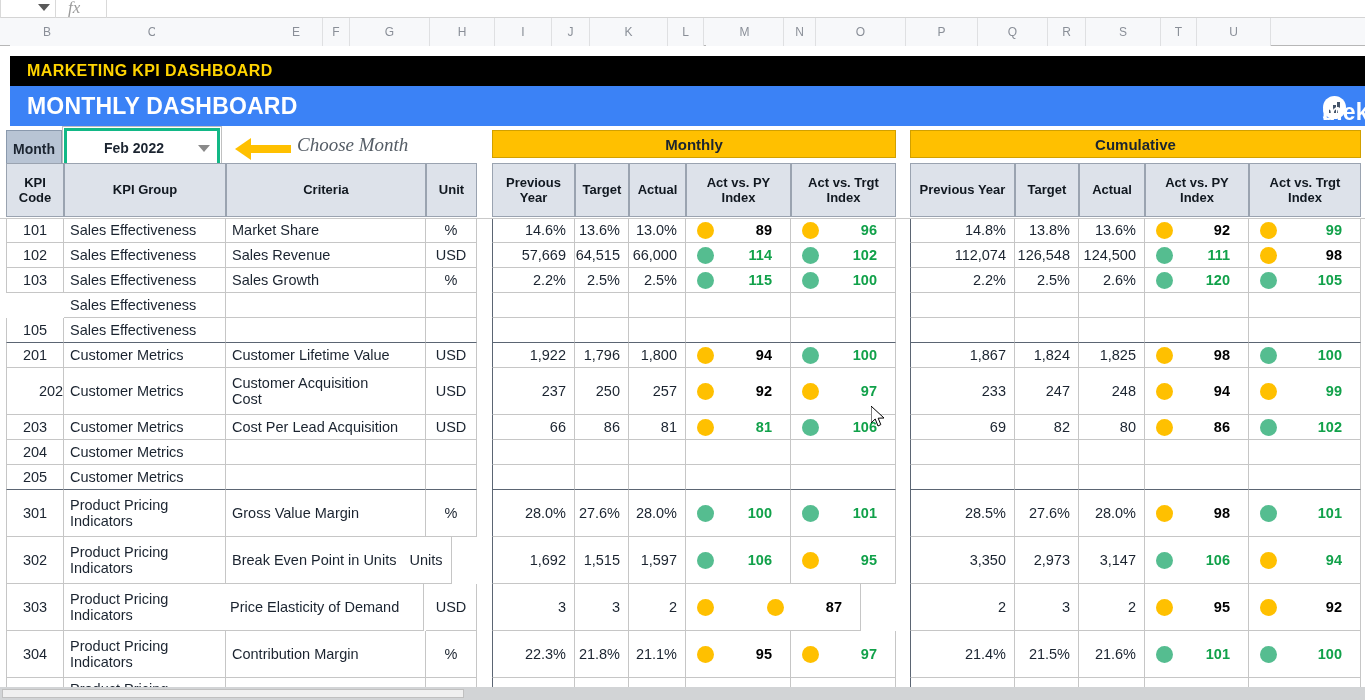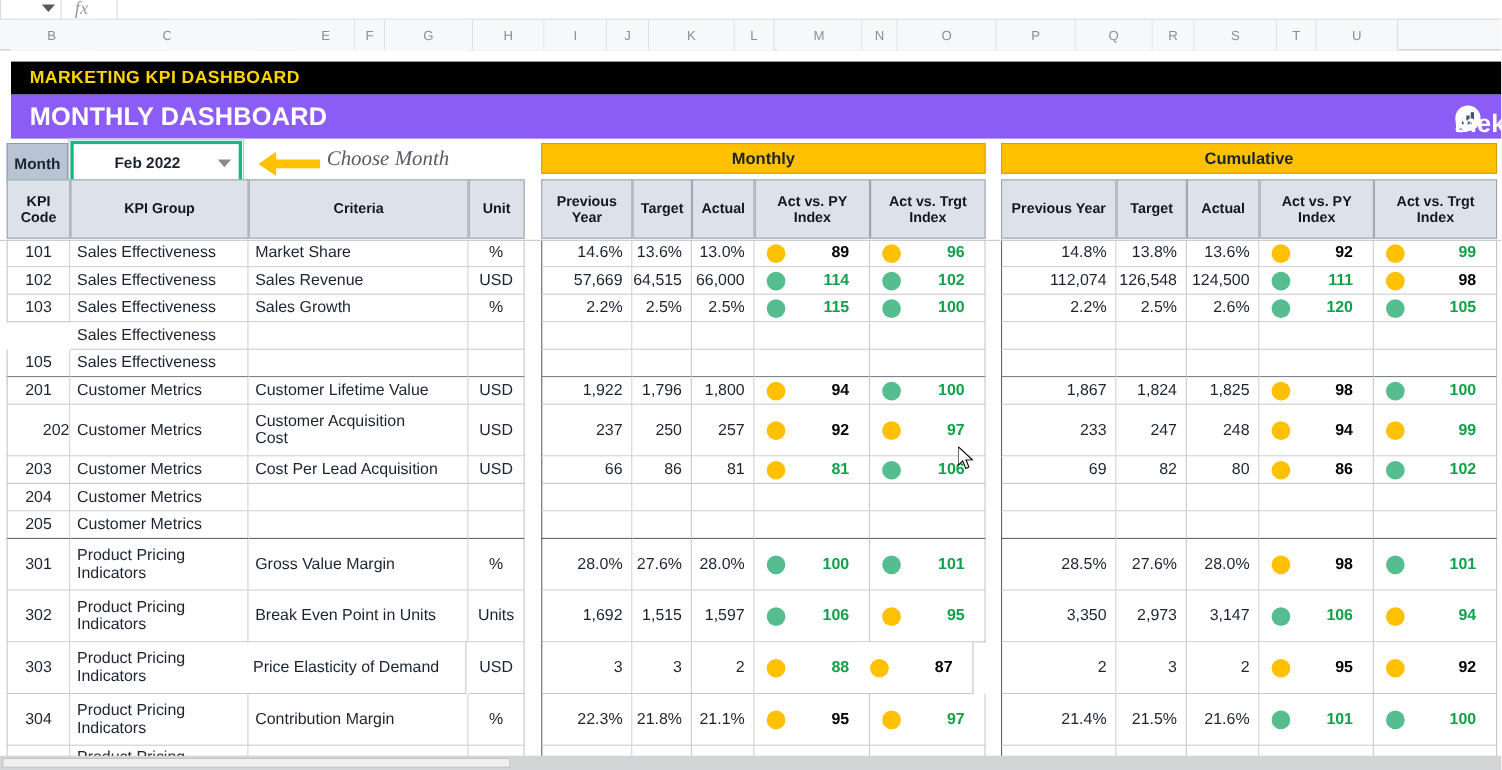--- a/index.html
+++ b/index.html
@@ -52,21 +52,21 @@
     position:absolute; left:10px; top:10px; width:1355px; height:30px;
     background:#000000;
   }
   .title-black span{
     position:absolute; left:17px; top:6px;
     font-size:16px; font-weight:bold; color:#ffd400; letter-spacing:.4px;
   }
   
   .title-navy{
     position:absolute; left:10px; top:40px; width:1355px; height:40px;
-    background:#8b5cf6;
+    background:#3b82f6;
   }
   .title-navy span{
     position:absolute; left:17px; top:7px;
     font-size:23px; font-weight:bold; color:#ffffff; letter-spacing:.2px;
   }
   
   .logo{
     position:absolute; right:35px; top:6px;
     font-size:30px; color:#ffffff; letter-spacing:.5px;
     display:flex; align-items:center;
@@ -585,21 +585,21 @@
           <span class="num black">98</span>
         </div>
         <div class="idx" style="left: 1249px; width: 112px; top: 444px; height: 47px;">
           <span class="dot green"></span>
           <span class="num green">101</span>
         </div>
         <div class="cell c-center left-edge" style="left: 6px; width: 58px; top: 491px; height: 47px;">302</div>
         <div class="cell c-left" style="left: 64px; width: 162px; top: 491px; height: 47px;">Product Pricing
 Indicators</div>
         <div class="cell c-left" style="left: 226px; width: 200px; top: 491px; height: 47px;">Break Even Point in Units</div>
-        <div class="cell c-center" style="left: 426px; width: 51px; top: 491px; height: 47px;">Units</div>
+        <div class="cell c-center" style="left: 401px; width: 51px; top: 491px; height: 47px;">Units</div>
         <div class="cell c-right left-strong" style="left: 492px; width: 83px; top: 491px; height: 47px;">1,692</div>
         <div class="cell c-right" style="left: 575px; width: 54px; top: 491px; height: 47px;">1,515</div>
         <div class="cell c-right" style="left: 629px; width: 57px; top: 491px; height: 47px;">1,597</div>
         <div class="idx" style="left: 686px; width: 105px; top: 491px; height: 47px;">
           <span class="dot green"></span>
           <span class="num green">106</span>
         </div>
         <div class="idx" style="left: 791px; width: 105px; top: 491px; height: 47px;">
           <span class="dot amber"></span>
           <span class="num green">95</span>
@@ -620,21 +620,21 @@
 Indicators</div>
         <div class="cell c-left" style="left: 224px; width: 200px; top: 538px; height: 47px;">Price Elasticity of Demand</div>
         <div class="cell c-center" style="left: 426px; width: 51px; top: 538px; height: 47px;">USD</div>
         <div class="cell c-right left-strong" style="left: 492px; width: 83px; top: 538px; height: 47px;">3</div>
         <div class="cell c-right" style="left: 575px; width: 54px; top: 538px; height: 47px;">3</div>
         <div class="cell c-right" style="left: 629px; width: 57px; top: 538px; height: 47px;">2</div>
         <div class="idx" style="left: 686px; width: 105px; top: 538px; height: 47px;">
           <span class="dot amber"></span>
           <span class="num green">88</span>
         </div>
-        <div class="idx" style="left: 780px; width: 105px; top: 538px; height: 47px;">
+        <div class="idx" style="left: 756px; width: 105px; top: 538px; height: 47px;">
           <span class="dot amber"></span>
           <span class="num black">87</span>
         </div>
         <div class="cell c-right left-strong" style="left: 910px; width: 105px; top: 538px; height: 47px;">2</div>
         <div class="cell c-right" style="left: 1015px; width: 64px; top: 538px; height: 47px;">3</div>
         <div class="cell c-right" style="left: 1079px; width: 66px; top: 538px; height: 47px;">2</div>
         <div class="idx" style="left: 1145px; width: 104px; top: 538px; height: 47px;">
           <span class="dot amber"></span>
           <span class="num black">95</span>
         </div>

